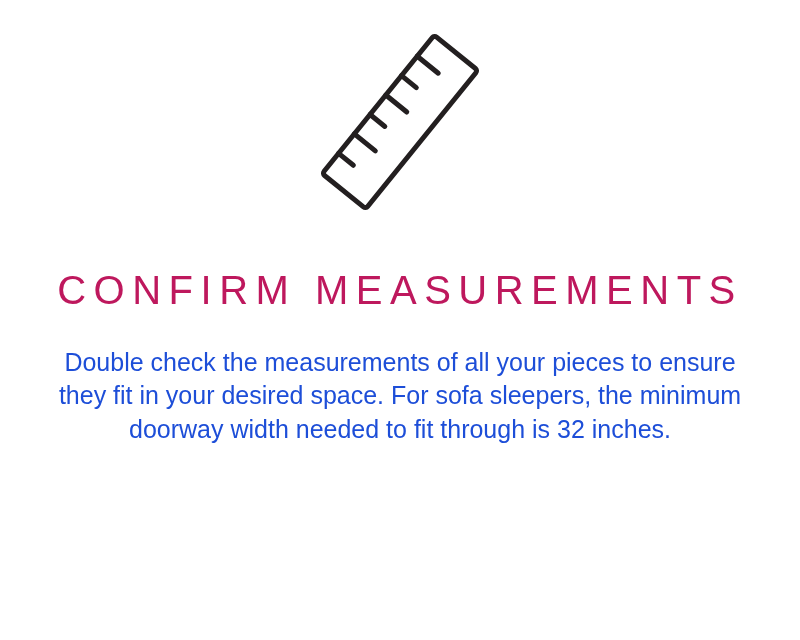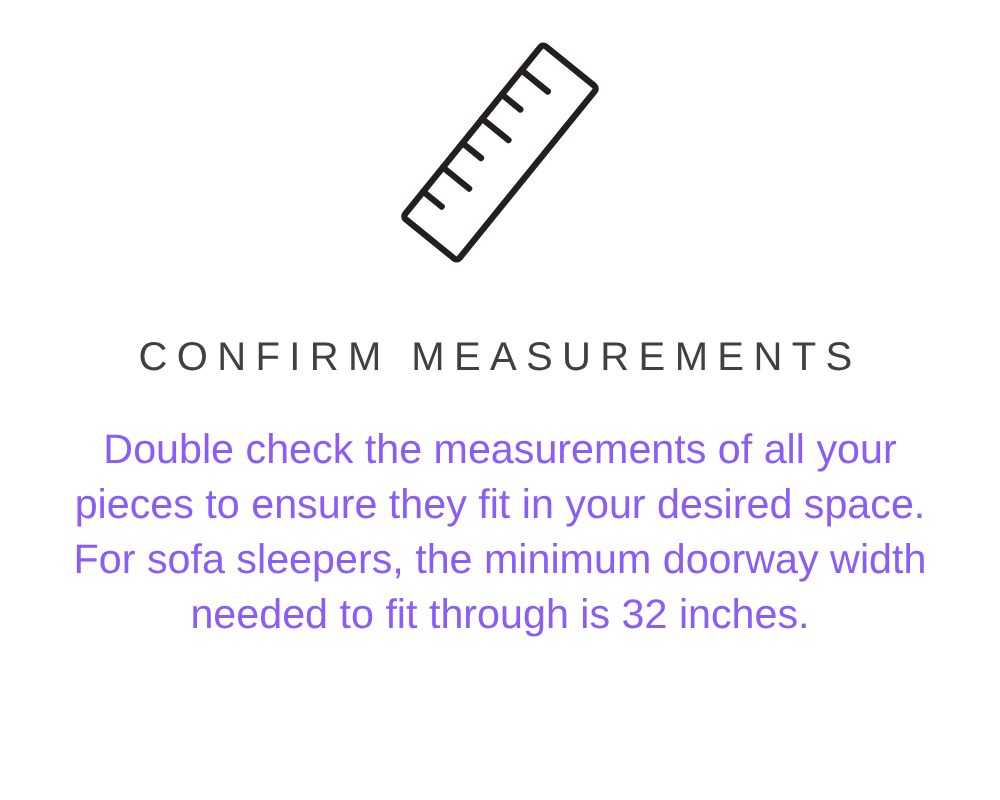--- a/index.html
+++ b/index.html
@@ -29,35 +29,35 @@
     display: flex;
     align-items: center;
     justify-content: center;
     margin-top: 4px;
   }
   .icon-wrap svg {
     display: block;
   }
   .headline {
     margin-top: 46px;
-    font-size: 32px;
+    font-size: 40px;
     font-weight: 400;
     letter-spacing: 7.5px;
     text-align: center;
-    color: #404040;
+    color: #be185d;
     white-space: nowrap;
     line-height: 1.1;
   }
   .body-copy {
     margin-top: 34px;
     width: 700px;
     text-align: center;
-    font-size: 33px;
+    font-size: 25px;
     line-height: 1.33;
-    color: #8b5cf6;
+    color: #1d4ed8;
     font-weight: 400;
   }
 </style>
 </head>
 <body>
 
 <div class="card">
 
   <div class="icon-wrap">
     <svg width="200" height="190" viewBox="0 0 200 190" fill="none">

